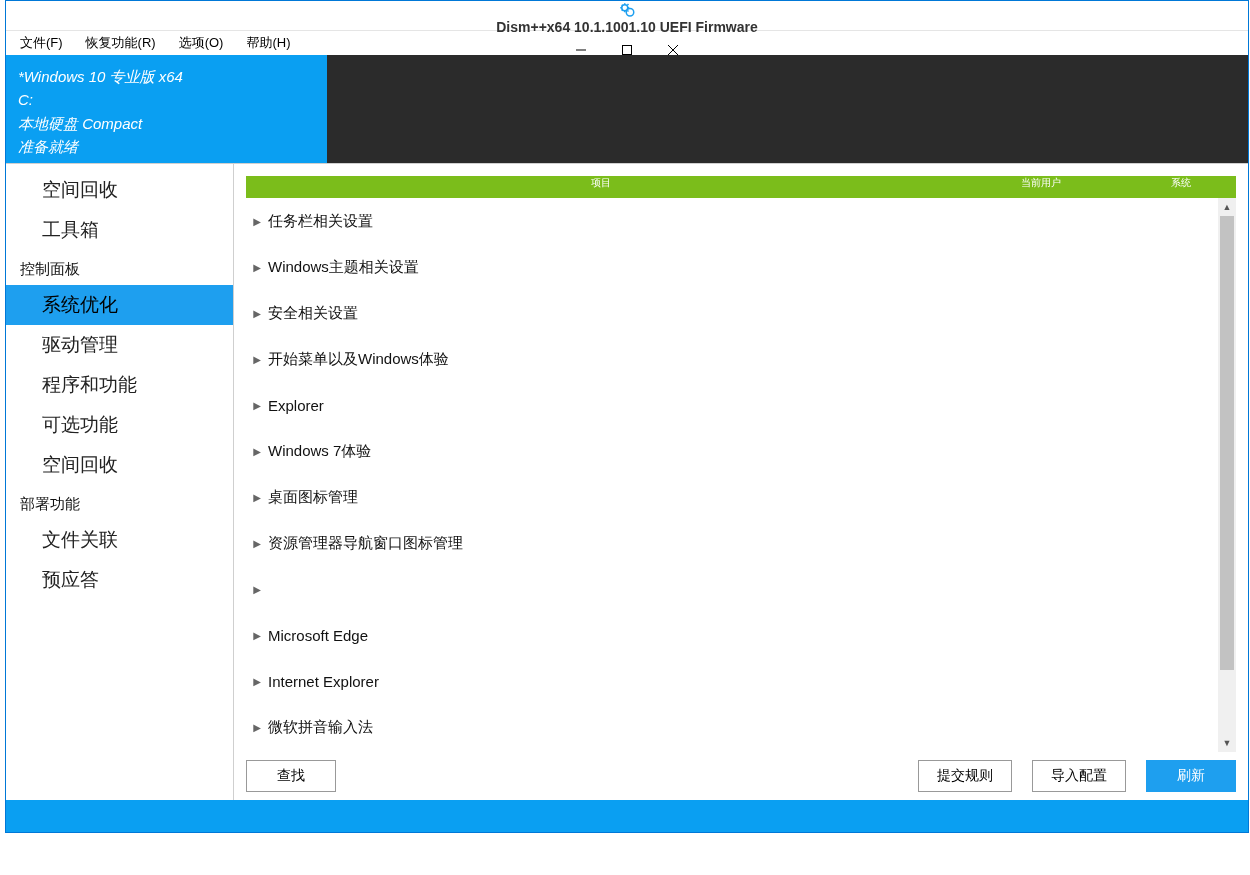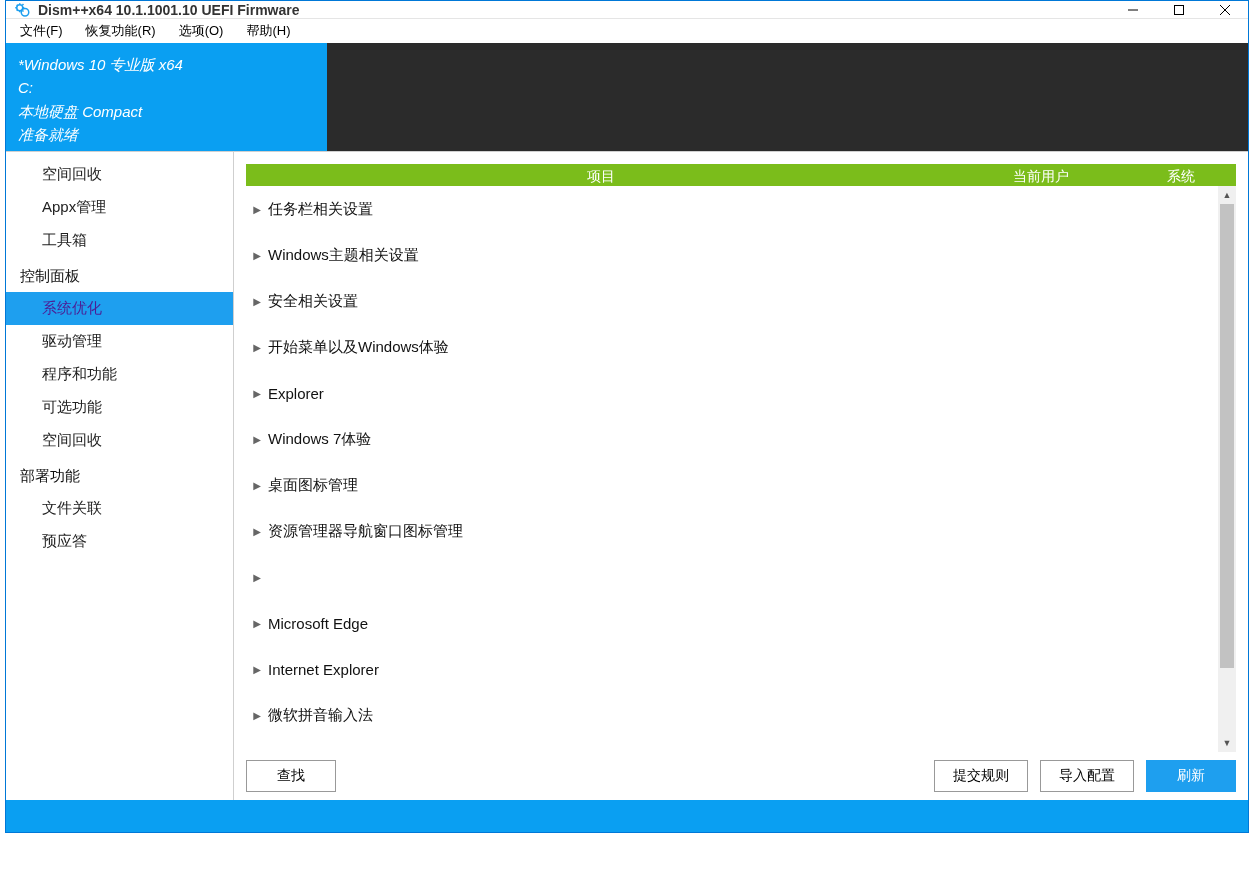--- a/index.html
+++ b/index.html
@@ -15,25 +15,26 @@
   .window {
     width: 1244px;
     height: 833px;
     border: 1px solid #0078d7;
     display: flex;
     flex-direction: column;
     margin-left: 5px;
     background: #fff;
   }
   .titlebar {
-    height: 18px;
+    height: 30px;
     display: flex;
     align-items: center;
     background: #fff;
     border-bottom: 1px solid #e5e5e5;
+    flex-direction: column;
   }
   .titlebar .app-icon {
     width: 20px; height: 20px;
     margin: 0 6px;
     display: inline-flex; align-items: center; justify-content: center;
   }
   .titlebar .app-icon svg { width: 18px; height: 18px; }
   .titlebar .title-text {
     flex: 1;
     font-size: 14px;
@@ -93,42 +94,43 @@
     overflow-y: auto;
     background: #fff;
   }
   .side-group-title {
     padding: 10px 14px 6px 14px;
     font-size: 15px;
     color: #111;
   }
   .side-item {
     padding: 7px 14px 7px 36px;
-    font-size: 15px;
+    font-size: 19px;
     color: #222;
     cursor: default;
+    font-family: Liberation Serif, serif;
   }
   .side-item.selected {
     background: #1e9fef;
-    color: #4c1d95;
+    color: #000000;
   }
 
   .main-area {
     flex: 1;
     display: flex;
     flex-direction: column;
     min-width: 0;
   }
   .header-row {
     display: flex;
     height: 22px;
     background: #7bbd1b;
     color: #fff;
-    font-size: 14px;
-    align-items: flex-end;
+    font-size: 10px;
+    align-items: flex-start;
     margin: 12px 12px 0 12px;
   }
   .header-col-proj { flex: 1; text-align: center; }
   .header-col-user { width: 170px; text-align: center; }
   .header-col-sys { width: 110px; text-align: center; }
 
   .tree-wrap {
     flex: 1;
     position: relative;
     margin: 0 12px;
@@ -169,21 +171,21 @@
     width: 22px;
     text-align: center;
     color: #666;
     font-size: 10px;
   }
   .footer-btns {
     height: 48px;
     display: flex;
     align-items: center;
     padding: 0 12px;
-    gap: 12px;
+    gap: 20px;
   }
   .footer-btns .spacer { flex: 1; }
   .btn {
     min-width: 90px;
     height: 32px;
     border: 1px solid #999;
     background: #fff;
     display: inline-flex;
     align-items: center; justify-content: center;
     font-size: 14px;
@@ -251,21 +253,20 @@
       <div>本地硬盘 Compact</div>
       <div>准备就绪</div>
     </div>
     <div class="info-dark"></div>
   </div>
 
   <div class="body-area">
 
     <div class="sidebar" id="sidebar">
         <div class="side-item">空间回收</div>
-        <div class="side-item">Appx管理</div>
         <div class="side-item">工具箱</div>
         <div class="side-group-title">控制面板</div>
         <div class="side-item selected">系统优化</div>
         <div class="side-item">驱动管理</div>
         <div class="side-item">程序和功能</div>
         <div class="side-item">可选功能</div>
         <div class="side-item">空间回收</div>
         <div class="side-group-title">部署功能</div>
         <div class="side-item">文件关联</div>
         <div class="side-item">预应答</div>

